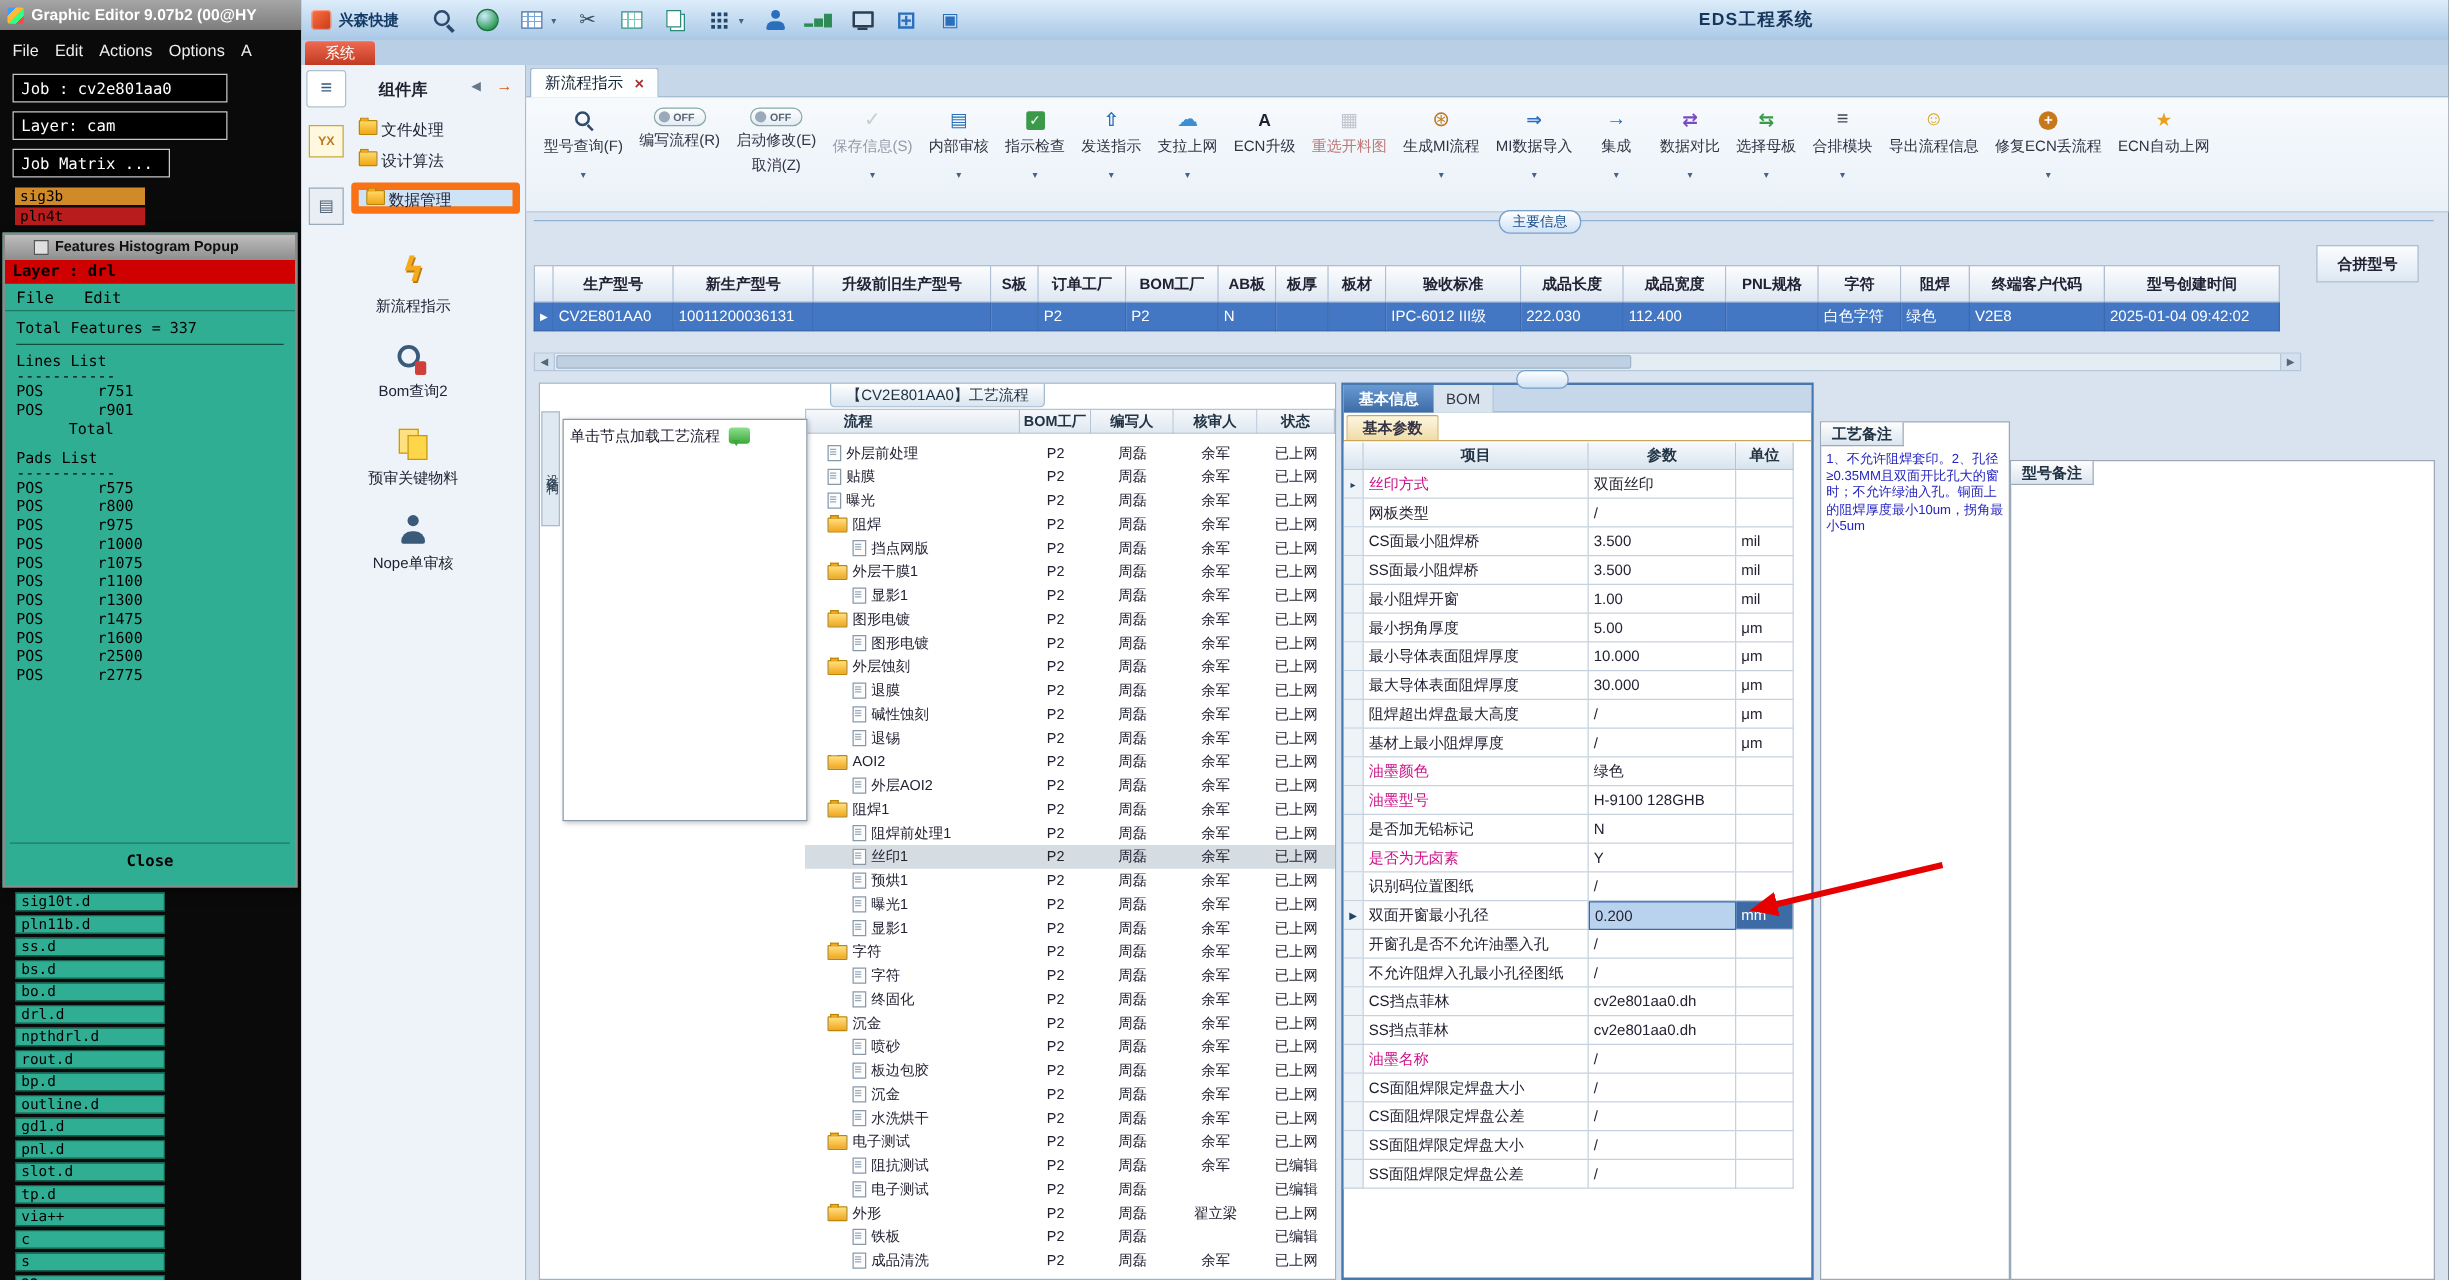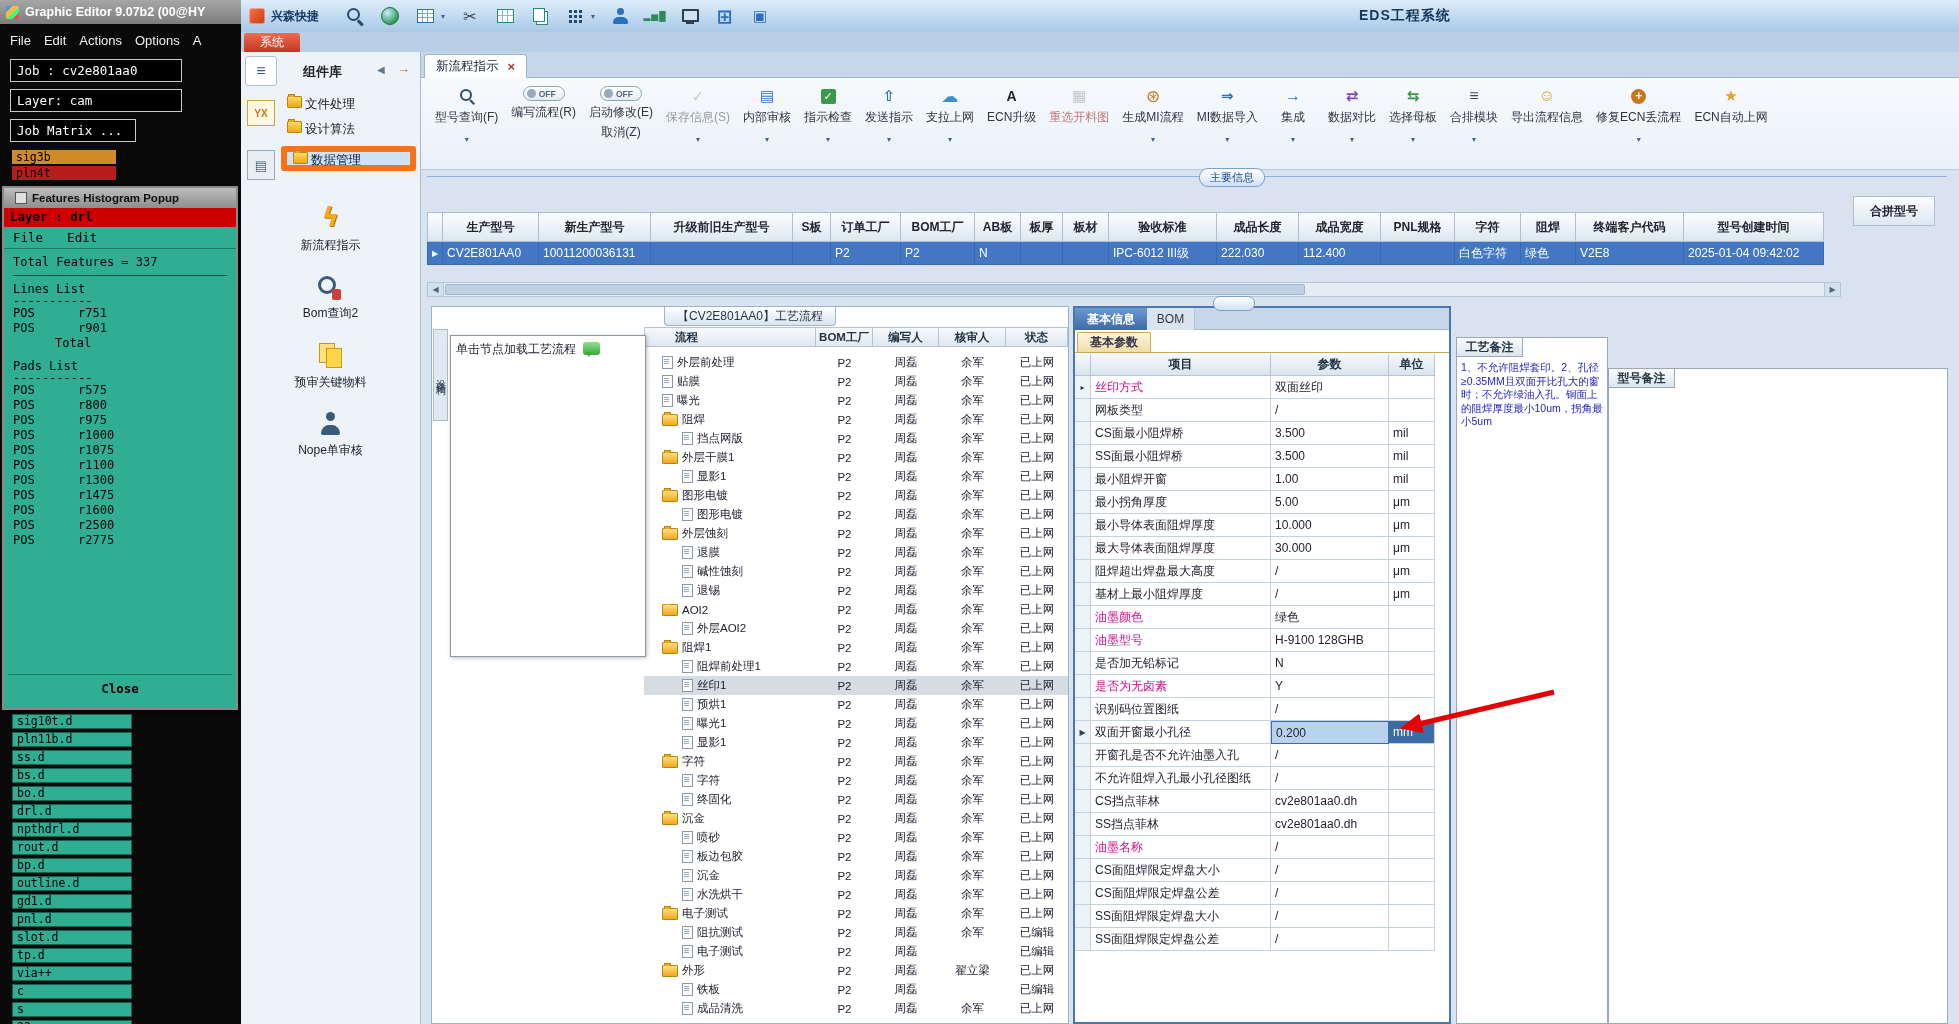--- a/index.html
+++ b/index.html
@@ -13,21 +13,21 @@
   .la-menubar{display:flex;gap:13px;padding:9px 10px 4px;font-size:13px;color:#eee;}
   .la-menu{cursor:pointer;}
   .la-box{margin:7px 10px 0;padding:3px 6px;border:1px solid #c8c8c8;color:#fff;font-size:12.5px;font-family:"DejaVu Sans Mono",monospace;width:158px;background:#000;white-space:nowrap;}
   .la-box.matrix{width:112px;}
   #la-top-layers{margin-top:8px;}
   .la-chip{margin:2px 0 0 12px;width:96px;padding:0 4px;font-size:11.5px;line-height:14px;color:#000;font-family:"DejaVu Sans Mono",monospace;}
   .la-chip.c0{background:#d08a28;}
   .la-chip.c1{background:#b91c1c;}
 
   .hist{position:absolute;left:2px;top:186px;width:236px;height:524px;border:2px solid #8a8a8a;background:#2fae94;font-family:"DejaVu Sans Mono",monospace;box-shadow:3px 3px 8px rgba(0,0,0,.6);box-sizing:border-box;}
-  .hist-title{height:20px;background:linear-gradient(#bdbdbd,#8e8e8e);display:flex;align-items:center;gap:5px;padding:0 11px;font-size:11.5px;color:#101010;font-family:"Liberation Sans",sans-serif;font-weight:bold;}
+  .hist-title{height:20px;background:linear-gradient(#bdbdbd,#8e8e8e);display:flex;align-items:center;gap:5px;padding:0 23px;font-size:11.5px;color:#101010;font-family:"Liberation Sans",sans-serif;font-weight:bold;}
   .hist-ticon{width:10px;height:10px;background:#e0e0e0;border:1px solid #555;flex:none;}
   .hist-layer{height:17px;background:#cf0000;color:#000;font-weight:bold;font-size:12.5px;padding:1px 6px;}
   .hist-menu{display:flex;gap:24px;padding:3px 9px;font-size:12.5px;color:#000;border-bottom:1px solid #1f7a64;}
   .hist-body{padding:6px 9px 0;font-size:12px;color:#000;}
   .hist-line{white-space:pre;line-height:15px;}
   .hist-sep{line-height:9px;}
   .hist-rule{border-top:1px solid #0f4f40;margin:5px 0 6px;}
   .hist-total2{padding-left:42px;margin-bottom:6px;}
   .hist-gap{margin-top:8px;}
   .hist-btns{position:absolute;left:9px;right:9px;bottom:42px;display:grid;grid-template-columns:1fr 1fr;gap:7px;}

